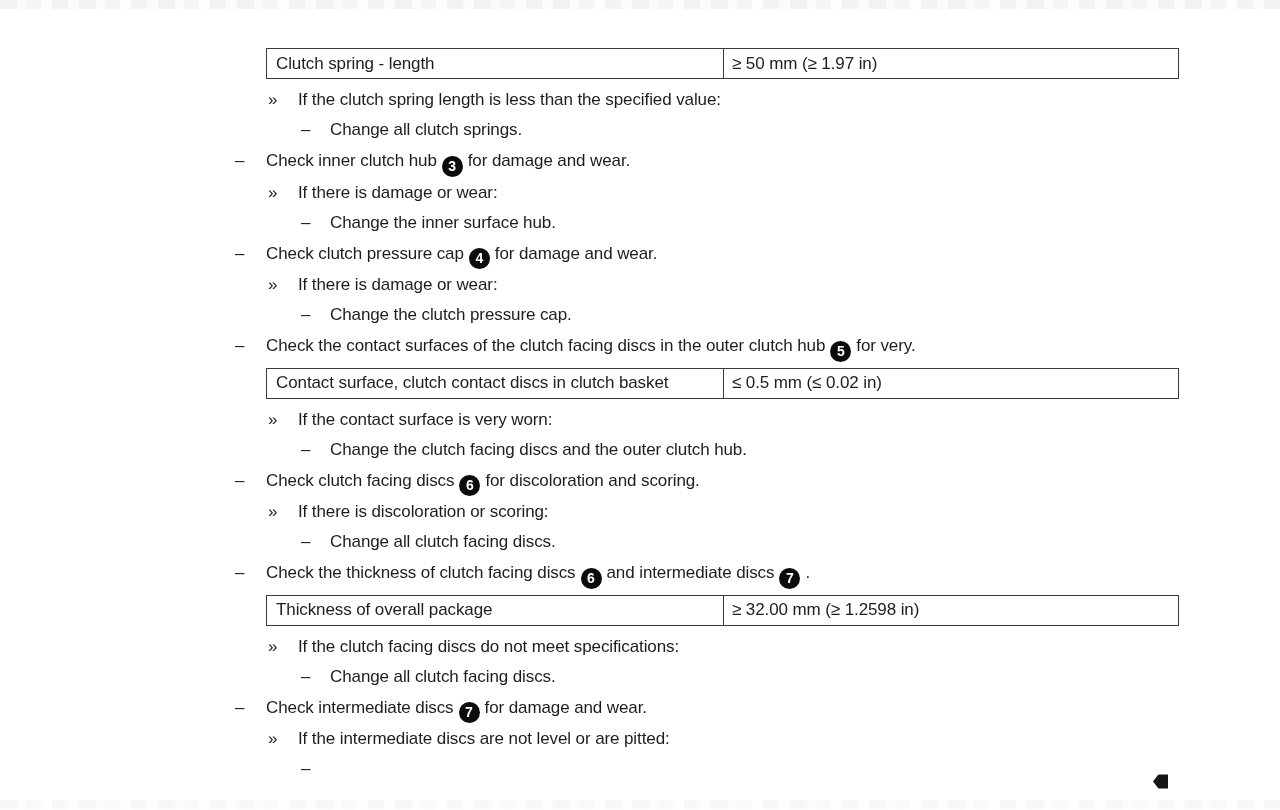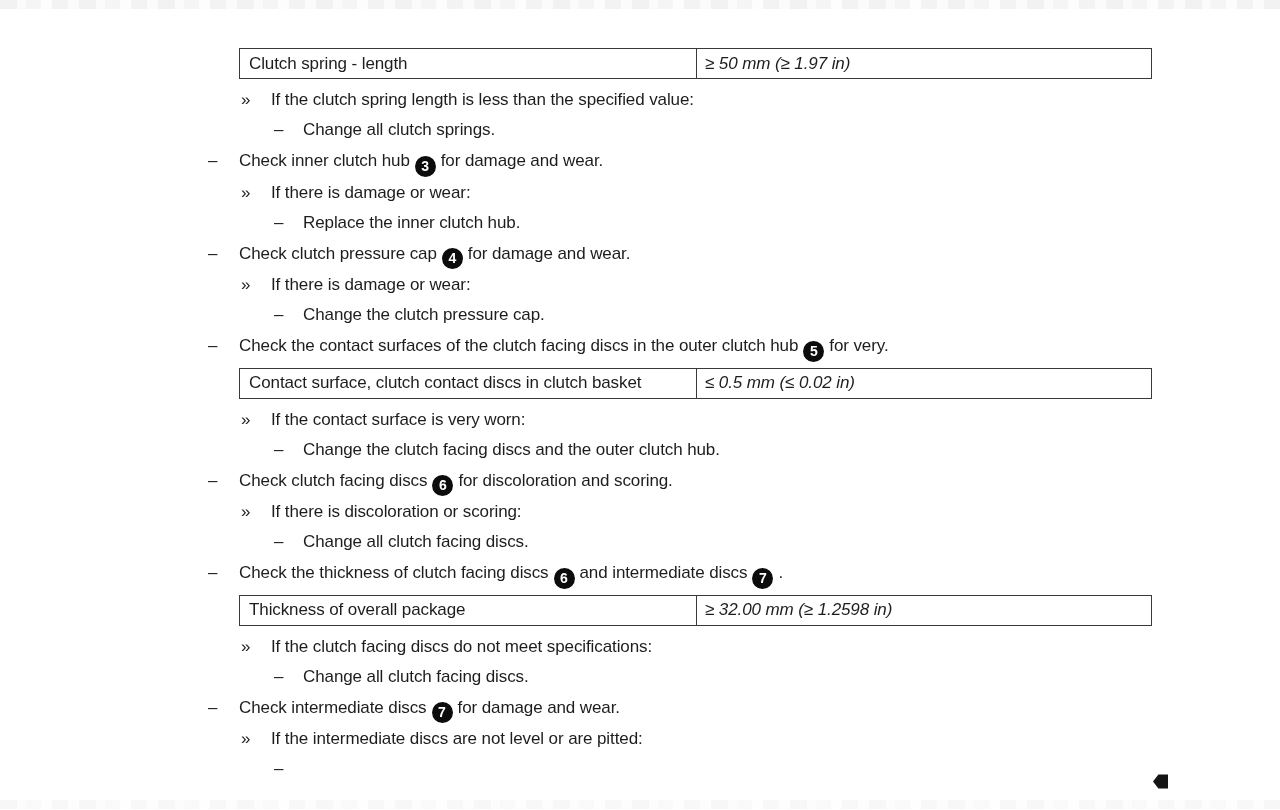--- a/index.html
+++ b/index.html
@@ -20,21 +20,21 @@
     width: 100%;
     background: repeating-linear-gradient(90deg,
       #e7e7e7 0 17px, #f7f7f7 17px 26px, #ededed 26px 41px,
       #fbfbfb 41px 52px, #e9e9e9 52px 68px, #f8f8f8 68px 79px);
   }
   .crop-band.top { top: 0; height: 9px; opacity: 0.55; }
   .crop-band.bottom { bottom: 1px; height: 9px; opacity: 0.32; }
 
   .content {
     position: absolute;
-    left: 208px;
+    left: 235px;
     top: 42px;
     width: 944px;
   }
   .line {
     display: flex;
     align-items: baseline;
     line-height: 29px;
     margin-bottom: 1px;
   }
   .marker { flex: 0 0 auto; }
@@ -79,21 +79,20 @@
     border-right: 1.5px solid #3a3a3a;
     padding-left: 9px;
     display: flex;
     align-items: center;
   }
   .spec-value {
     flex: 1;
     padding-left: 8px;
     display: flex;
     align-items: center;
-    font-style: italic;
   }
 
   .end-arrow {
     position: absolute;
     left: 1153px;
     top: 774px;
     width: 15px;
     height: 15px;
     background: #151515;
     clip-path: polygon(100% 4%, 100% 96%, 36% 96%, 0 50%, 36% 4%);
@@ -128,21 +127,21 @@
       <span class="ltext"><span>Check inner clutch hub</span><span class="badge">3</span><span>for damage and wear.</span></span>
     </div>
 
     <div class="line l2">
       <span class="marker">»</span>
       <span class="ltext">If there is damage or wear:</span>
     </div>
 
     <div class="line l3">
       <span class="marker">–</span>
-      <span class="ltext">Replace the inner clutch hub.</span>
+      <span class="ltext">Change the inner surface hub.</span>
     </div>
 
     <div class="line l1 check">
       <span class="marker">–</span>
       <span class="ltext"><span>Check clutch pressure cap</span><span class="badge">4</span><span>for damage and wear.</span></span>
     </div>
 
     <div class="line l2">
       <span class="marker">»</span>
       <span class="ltext">If there is damage or wear:</span>

